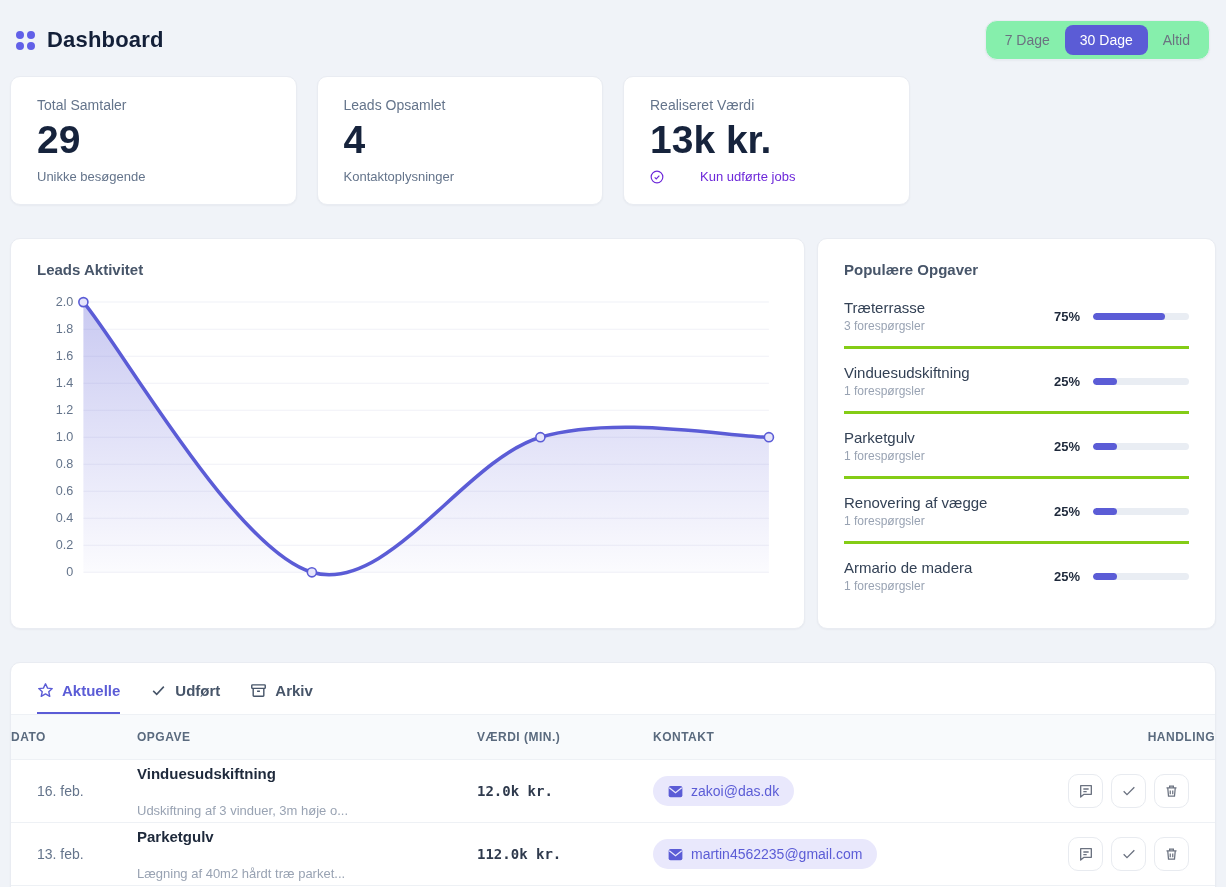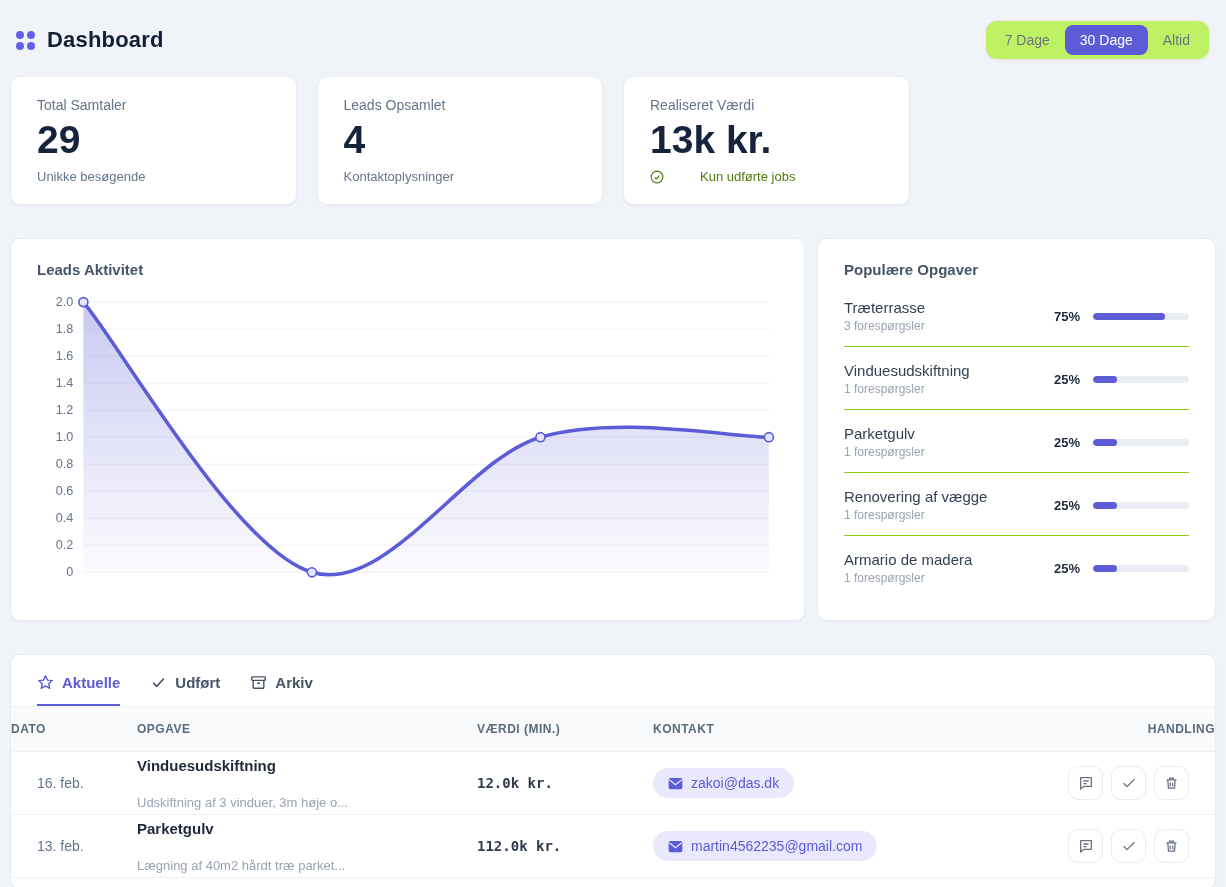--- a/index.html
+++ b/index.html
@@ -15,41 +15,41 @@
     border:1px solid #e9ecf2;
     border-radius:10px;
     box-shadow:0 1px 2px rgba(16,24,40,.04);
   }
   
   .header { display:flex; justify-content:space-between; align-items:center; padding:20px 6px 16px; }
   .brand { display:flex; align-items:center; gap:12px; }
   .logo { display:grid; grid-template-columns:8px 8px; grid-template-rows:8px 8px; gap:3px; }
   .logo span { width:8px; height:8px; border-radius:50%; background:#6260e8; }
   .page-title { font-size:22px; font-weight:bold; color:#131f38; letter-spacing:.2px; }
-  .time-filter { display:flex; align-items:center; background:#bef264; border:1px solid #e9ecf2; border-radius:12px; padding:4px; box-shadow:0 1px 2px rgba(16,24,40,.04); }
+  .time-filter { display:flex; align-items:center; background:#86efac; border:1px solid #e9ecf2; border-radius:12px; padding:4px; box-shadow:0 1px 2px rgba(16,24,40,.04); }
   .time-btn { border:none; background:transparent; font-family:inherit; font-size:14px; color:#6b7280; padding:7px 15px; border-radius:8px; cursor:pointer; }
   .time-btn.active { background:#5b5cd6; color:#fff; font-weight:500; }
   
   .stats-grid { display:grid; grid-template-columns:repeat(4,1fr); gap:20px; }
   .stat-card { padding:20px 26px; }
   .stat-label { font-size:14px; color:#64748b; }
   .stat-value { font-size:39px; font-weight:bold; color:#16233c; margin:5px 0 7px; }
   .stat-sub { font-size:13px; color:#64748b; display:flex; align-items:center; gap:5px; }
-  .stat-sub.success { color:#4d7c0f;gap:36px; }
+  .stat-sub.success { color:#6d28d9;gap:36px; }
   .stat-sub .sub-icon { display:none; line-height:0; }
   .stat-sub.success .sub-icon { display:inline-flex; }
   
   .main-grid { display:grid; grid-template-columns:1fr 399px; gap:12px; margin-top:33px; }
   .chart-card { padding:22px 26px; }
   .panel-title { font-size:15px; font-weight:bold; color:#475569; }
   .chart-wrap { margin-top:10px; }
   
   .popular-card { padding:22px 26px; }
   .popular-list { margin-top:6px; }
-  .popular-item { display:flex; align-items:center; justify-content:space-between; padding:15px 0 13px; border-bottom:1px solid #84cc16; }
+  .popular-item { display:flex; align-items:center; justify-content:space-between; padding:15px 0 13px; border-bottom:3px solid #84cc16; }
   .popular-item:last-child { border-bottom:none; }
   .pi-name { font-size:15px; color:#334155; }
   .pi-sub { font-size:12px; color:#99a3b3; margin-top:3px; }
   .pi-right { display:flex; align-items:center; gap:13px; }
   .pi-pct { font-size:13px; font-weight:bold; color:#1e293b; width:34px; text-align:right; }
   .pi-bar { width:96px; height:7px; border-radius:4px; background:#e9edf3; overflow:hidden; }
   .pi-fill { height:100%; border-radius:4px; background:#5b5cd6; }
   
   .table-card { margin-top:33px; height:235px; overflow:hidden; }
   .tabs { display:flex; gap:30px; padding:19px 26px 0; border-bottom:1px solid #eef1f5; }

